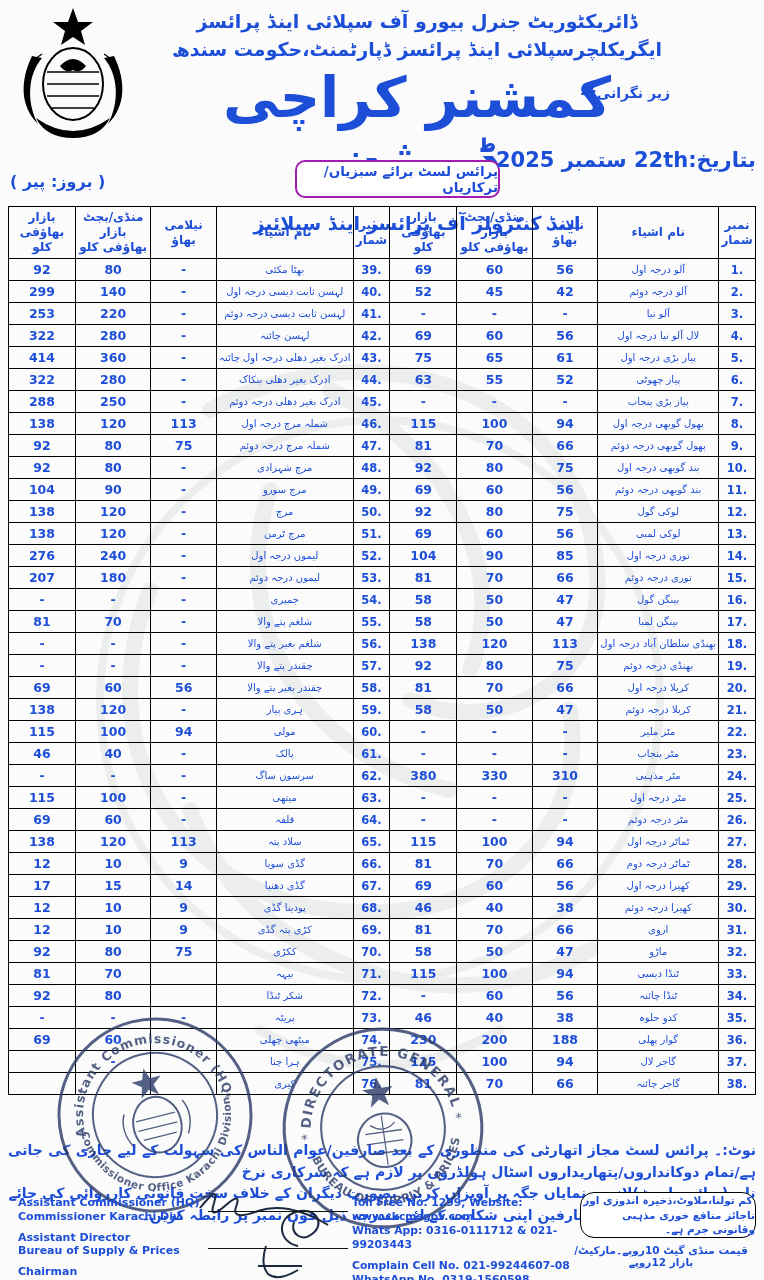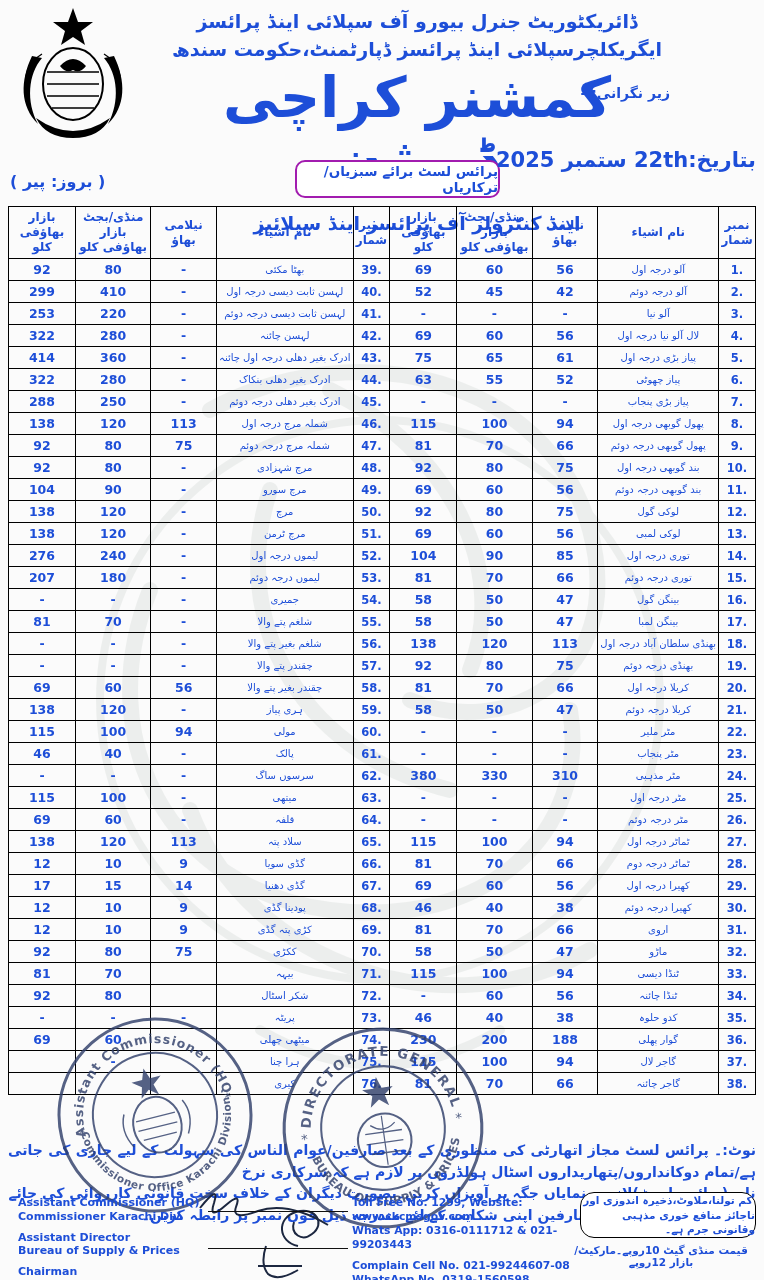--- a/index.html
+++ b/index.html
@@ -175,21 +175,21 @@
         </tr>
         <tr>
           <td class="c-num">2.</td>
           <td class="c-name">آلو درجہ دوئم</td>
           <td class="c-val">42</td>
           <td class="c-val">45</td>
           <td class="c-val">52</td>
           <td class="c-num">40.</td>
           <td class="c-name">لہسن ثابت دیسی درجہ اول</td>
           <td class="c-val">-</td>
-          <td class="c-val">410</td>
+          <td class="c-val">140</td>
           <td class="c-val">299</td>
         </tr>
         <tr>
           <td class="c-num">3.</td>
           <td class="c-name">آلو نیا</td>
           <td class="c-val">-</td>
           <td class="c-val">-</td>
           <td class="c-val">-</td>
           <td class="c-num">41.</td>
           <td class="c-name">لہسن ثابت دیسی درجہ دوئم</td>
@@ -557,21 +557,21 @@
           <td class="c-val">70</td>
           <td class="c-val">81</td>
         </tr>
         <tr>
           <td class="c-num">34.</td>
           <td class="c-name">ٹنڈا چائنہ</td>
           <td class="c-val">56</td>
           <td class="c-val">60</td>
           <td class="c-val">-</td>
           <td class="c-num">72.</td>
-          <td class="c-name">شکر اسٹال</td>
+          <td class="c-name">شکر ٹنڈا</td>
           <td class="c-val"></td>
           <td class="c-val">80</td>
           <td class="c-val">92</td>
         </tr>
         <tr>
           <td class="c-num">35.</td>
           <td class="c-name">کدو حلوہ</td>
           <td class="c-val">38</td>
           <td class="c-val">40</td>
           <td class="c-val">46</td>

